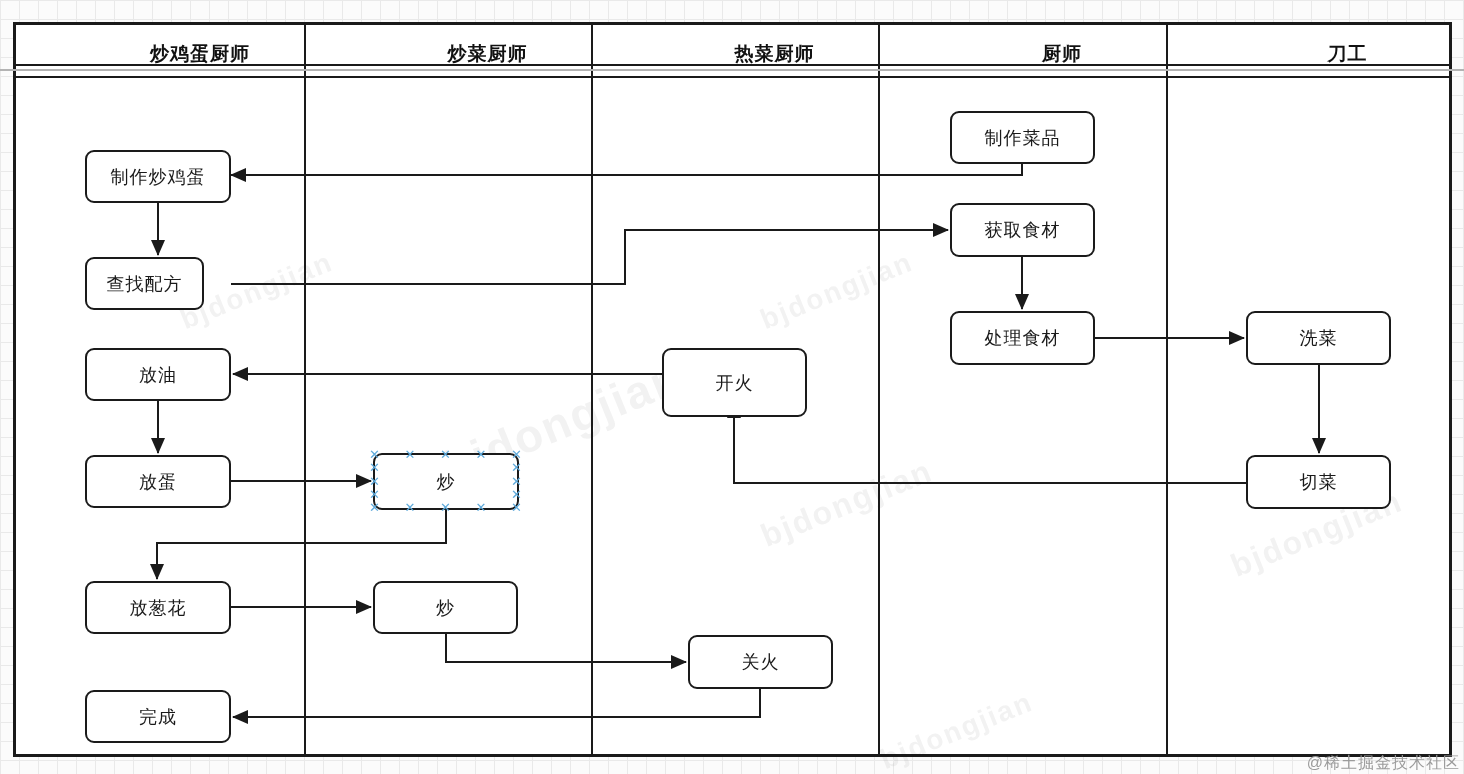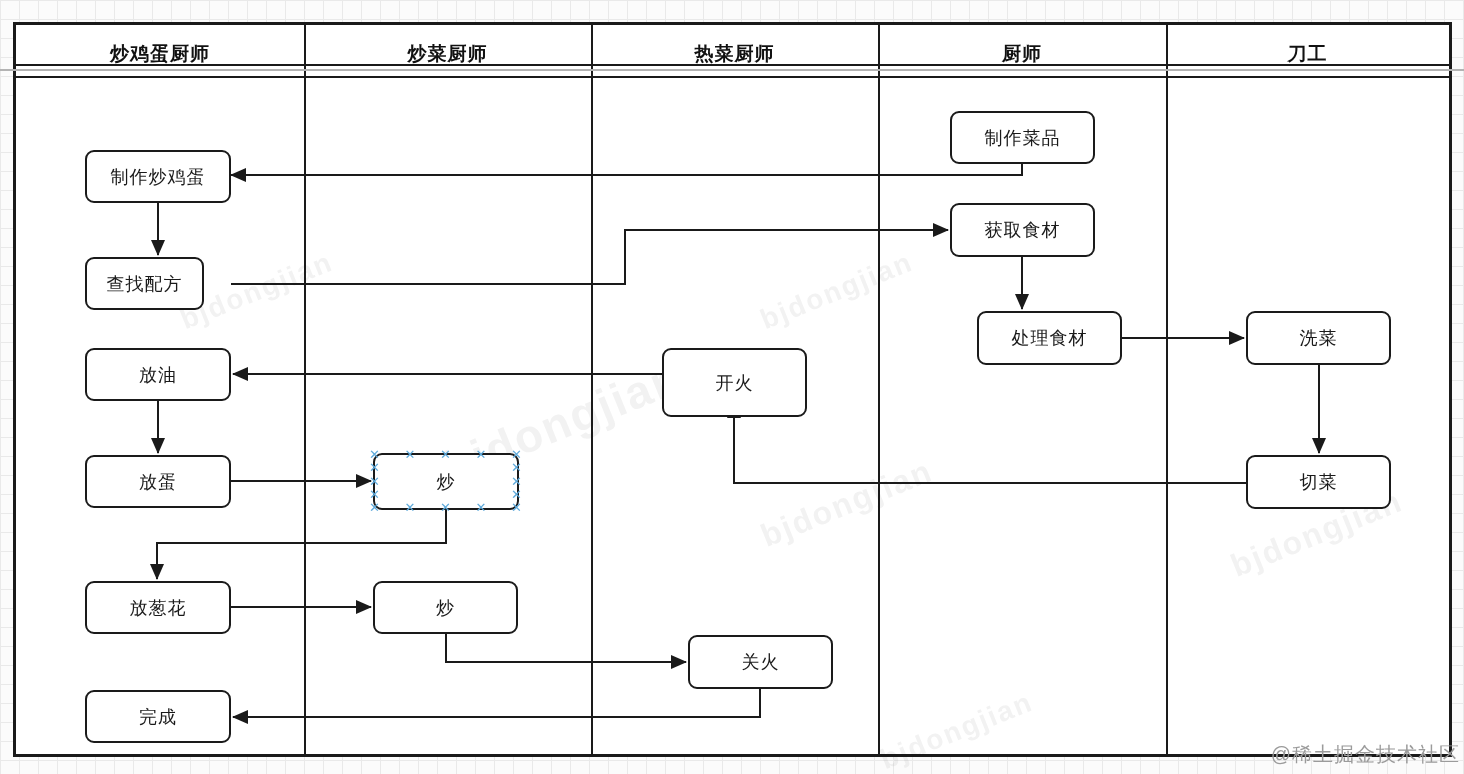--- a/index.html
+++ b/index.html
@@ -28,40 +28,40 @@
     position:absolute;left:0;right:0;top:39px;height:2px;background:#1a1a1a;
   }
   .body-line{
     position:absolute;left:0;right:0;top:51px;height:2px;background:#1a1a1a;
   }
   .gray-line{
     position:absolute;left:0;top:69px;width:1464px;height:2px;background:#b3b3b3;
   }
   .lane-label{
     position:absolute;top:0;height:57px;display:flex;align-items:center;justify-content:center;
-    font-size:19px;font-weight:600;color:#111;letter-spacing:1px;
+    font-size:19px;font-weight:600;color:#111;letter-spacing:1px;margin-left:40px;
   }
   .node{
     position:absolute;background:#fff;border:2px solid #1a1a1a;border-radius:9px;
     display:flex;align-items:center;justify-content:center;
     font-size:18px;color:#1a1a1a;box-sizing:border-box;letter-spacing:1px;
   }
   .edges{position:absolute;left:0;top:0;width:1433px;height:729px;pointer-events:none;}
   .edges polyline{fill:none;stroke:#1a1a1a;stroke-width:2;}
   .handle{
     position:absolute;width:14px;height:14px;line-height:14px;text-align:center;
     font-size:13px;font-weight:bold;transform:translate(-50%,-50%);
     pointer-events:auto;
   }
   .watermark{
     position:absolute;color:rgba(40,40,40,0.06);font-weight:bold;
     transform:rotate(-22deg);white-space:nowrap;pointer-events:none;letter-spacing:2px;
   }
   .credit{
-    position:absolute;right:4px;bottom:6px;font-size:20px;color:#9b9b9b;letter-spacing:1px;
+    position:absolute;right:4px;bottom:0;font-size:16px;color:#9b9b9b;letter-spacing:1px;
   }
 </style>
 </head>
 <body>
 
 <div class="canvas">
 
   <div class="frame">
 
     <div class="lane-sep" style="left:288px"></div>
@@ -104,21 +104,21 @@
       <polyline points="430,485 430,518 141,518 141,554" marker-end="url(#arr)"></polyline>
       <polyline points="215,582 355,582" marker-end="url(#arr)"></polyline>
       <polyline points="430,609 430,637 670,637" marker-end="url(#arr)"></polyline>
       <polyline points="744,664 744,692 217,692" marker-end="url(#arr)"></polyline>
     </svg>
 
     <div class="node" style="left:934px;top:86px;width:145px;height:53px">制作菜品</div>
     <div class="node" style="left:69px;top:125px;width:146px;height:53px">制作炒鸡蛋</div>
     <div class="node" style="left:69px;top:232px;width:119px;height:53px">查找配方</div>
     <div class="node" style="left:934px;top:178px;width:145px;height:54px">获取食材</div>
-    <div class="node" style="left:961px;top:286px;width:145px;height:54px">处理食材</div>
+    <div class="node" style="left:934px;top:286px;width:145px;height:54px">处理食材</div>
     <div class="node" style="left:69px;top:323px;width:146px;height:53px">放油</div>
     <div class="node" style="left:1230px;top:286px;width:145px;height:54px">洗菜</div>
     <div class="node" style="left:646px;top:323px;width:145px;height:69px">开火</div>
     <div class="node" style="left:69px;top:430px;width:146px;height:53px">放蛋</div>
     <div class="node" style="left:1230px;top:430px;width:145px;height:54px">切菜</div>
     <div class="node" style="left:69px;top:556px;width:146px;height:53px">放葱花</div>
     <div class="node" style="left:357px;top:556px;width:145px;height:53px">炒</div>
     <div class="node" style="left:672px;top:610px;width:145px;height:54px">关火</div>
     <div class="node" style="left:69px;top:665px;width:146px;height:53px">完成</div>
 

